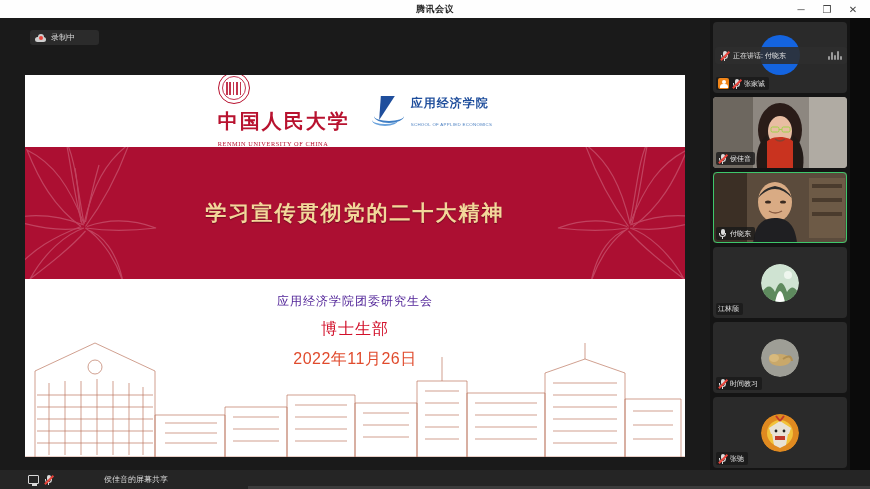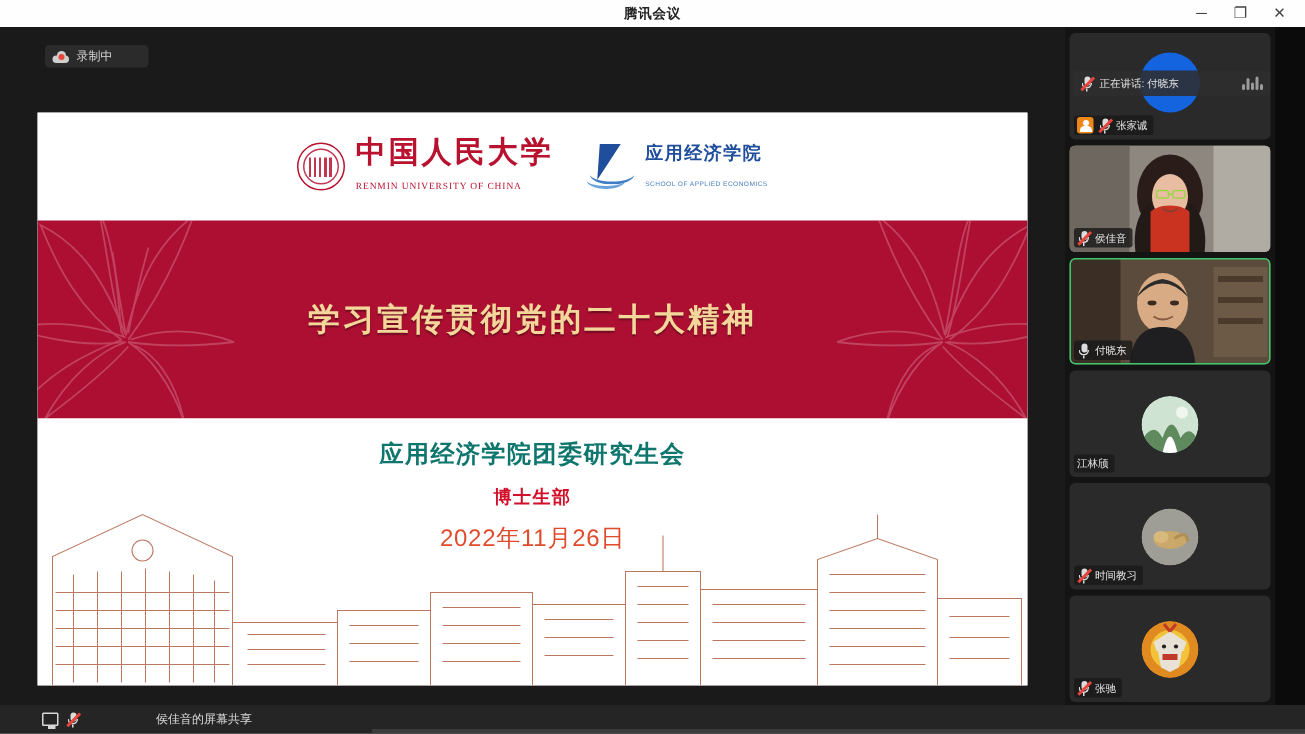--- a/index.html
+++ b/index.html
@@ -32,21 +32,21 @@
   .cloud { width:11px; height:8px; position:relative; }
   .cloud:before{content:"";position:absolute;left:0;bottom:0;width:11px;height:5px;background:#cfcfcf;border-radius:3px;}
   .cloud:after{content:"";position:absolute;left:2.5px;bottom:2px;width:6px;height:6px;background:#cfcfcf;border-radius:50%;}
   .cloud .dot{position:absolute;left:4px;bottom:1.5px;width:4px;height:4px;background:#e8453c;border-radius:50%;z-index:2;}
 
   
   .slide { position:absolute; left:25px; top:57px; width:660px; height:382px; background:#fff; overflow:hidden; }
 
   .slide-head { position:absolute; left:0; top:0; width:100%; height:72px; background:#fff;
                 display:flex; align-items:center; justify-content:center; gap:22px; }
-  .logo-rmu { display:flex; align-items:center; gap:7px; }
+  .logo-rmu { display:flex; gap:7px;flex-direction:column; }
   .seal { width:32px; height:32px; border-radius:50%; border:1.6px solid #b8122f; position:relative; }
   .seal:before{content:"";position:absolute;inset:3px;border-radius:50%;border:1px solid #c33550;}
   .seal:after{content:"";position:absolute;left:7px;top:9px;width:16px;height:13px;
       background:repeating-linear-gradient(90deg,#b8122f 0 1.5px,transparent 1.5px 3.4px);opacity:.85;}
   .rmu-txt .cn { font-size:20px; color:#b8122f; font-weight:bold; letter-spacing:2px;
                  font-family:"DejaVu Serif","Liberation Serif",serif; line-height:1.05; }
   .rmu-txt .en { font-size:6.3px; color:#b8122f; letter-spacing:.6px; font-family:"Liberation Serif",serif; }
   .logo-sae { display:flex; align-items:center; gap:5px; }
   .sail { width:34px; height:30px; position:relative; }
   .sail .s1 { position:absolute; left:8px; top:0; width:0;height:0;
@@ -67,22 +67,22 @@
                 display:flex; flex-direction:column; align-items:center; justify-content:center; gap:14px; }
   .banner-txt .l1 { font-size:21px; color:#f3d79a; letter-spacing:2px; font-weight:bold;
                     font-family:"DejaVu Serif","Liberation Serif",serif; text-shadow:0 1px 1px rgba(0,0,0,.35); }
   .banner-txt .l2 { font-size:19px; color:#f3d79a; letter-spacing:1.5px; font-weight:bold;
                     font-family:"DejaVu Serif","Liberation Serif",serif; text-shadow:0 1px 1px rgba(0,0,0,.35); }
 
   .slide-body { position:absolute; left:0; top:204px; width:100%; height:178px; background:#fff; overflow:hidden; }
   .city { position:absolute; left:0; bottom:0; width:100%; height:120px; opacity:.9; }
   .foot-txt { position:absolute; left:0; top:14px; width:100%;
               display:flex; flex-direction:column; align-items:center; gap:9px; }
-  .foot-txt .f1 { font-size:16px; color:#0f766e; font-weight:bold; letter-spacing:1px; }
-  .foot-txt .f2 { font-size:12px; color:#d2102a; font-weight:bold; letter-spacing:1px; }
+  .foot-txt .f1 { font-size:12px; color:#4c1d95; font-weight:normal; letter-spacing:1px; }
+  .foot-txt .f2 { font-size:16px; color:#d2102a; font-weight:normal; letter-spacing:1px; }
   .foot-txt .f3 { font-size:16px; color:#e04b2d; font-weight:normal; letter-spacing:.5px; }
 
   
   .rail { position:absolute; left:710px; top:0; width:140px; height:452px; background:#141414;
           padding:4px 3px; display:flex; flex-direction:column; gap:4px; }
   .tile { position:relative; width:134px; height:71px; background:#2a2a2a; border-radius:4px; overflow:hidden; flex:none; }
   .tile.active { outline:1.4px solid #3ec76b; outline-offset:-1.4px; }
   .nametag { position:absolute; left:3px; bottom:3px; display:flex; align-items:center; gap:3px;
              background:rgba(25,25,25,.8); border-radius:2px; padding:1px 4px 1px 2px; max-width:120px; }
   .nametag .nm { font-size:7px; color:#e6e6e6; white-space:nowrap; overflow:hidden; }

